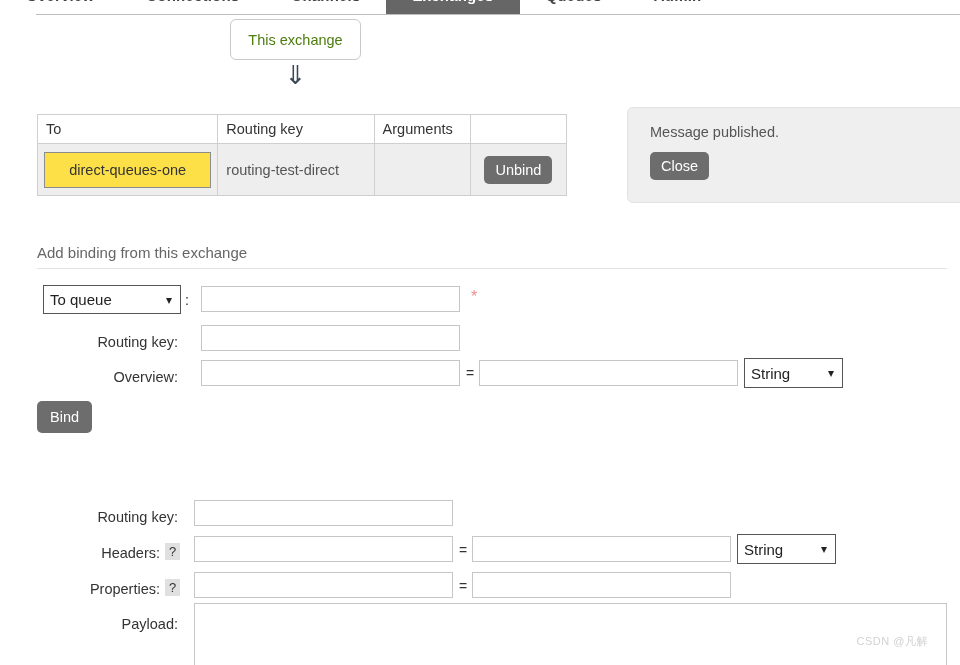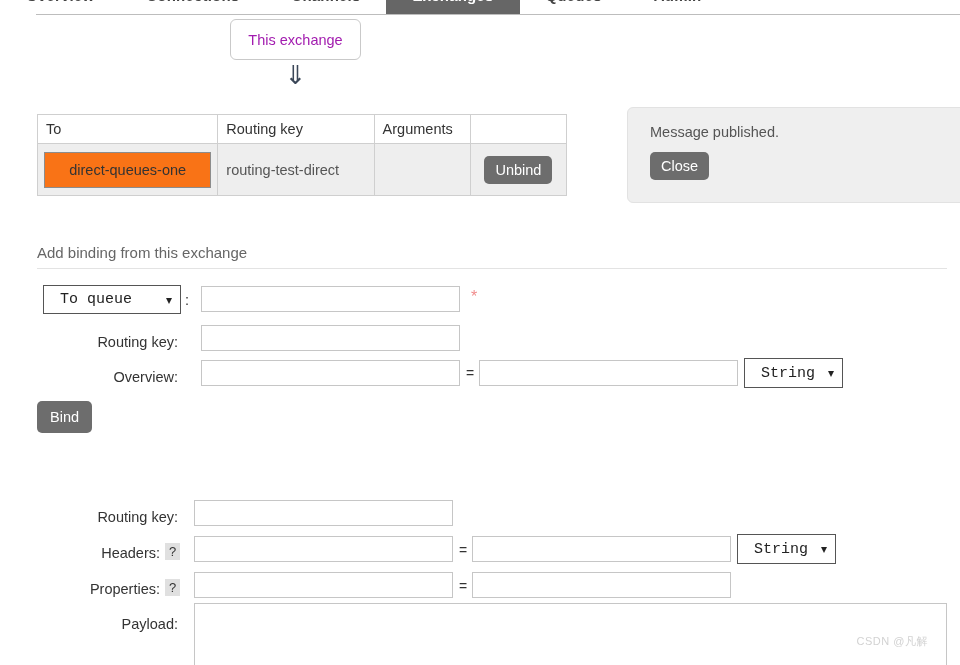--- a/index.html
+++ b/index.html
@@ -32,21 +32,21 @@
     border-top: 1px solid #bdbdbd;
   }
 
   
   .exchange-node {
     position: absolute; left: 230px; top: 19px;
     width: 131px; height: 41px;
     border: 1px solid #c9c9c9; border-radius: 6px;
     background: #ffffff;
     display: flex; align-items: center; justify-content: center;
-    font-size: 14.5px; color: #a21caf;
+    font-size: 14.5px; color: #4d7c0f;
   }
   .down-arrow {
     position: absolute; left: 230px; top: 62px; width: 131px;
     text-align: center; font-size: 26px; color: #3b4758; line-height: 1;
   }
 
   
   .bindings-table {
     position: absolute; left: 37px; top: 114px;
     width: 530px;
@@ -66,21 +66,21 @@
     padding: 6px 8px;
     vertical-align: middle;
     color: #555;
     height: 52px;
   }
   .col-to { width: 180px; }
   .col-rk { width: 156px; }
   .col-args { width: 96px; }
   .col-act { width: 96px; }
   .queue-chip {
-    display: block; background: #f97316; border: 1px solid #8c8c8c;
+    display: block; background: #fde047; border: 1px solid #8c8c8c;
     padding: 9px 8px; text-align: center; color: #333; font-size: 14.5px;
     margin: -1px -2px;
   }
   .btn {
     display: inline-block; background: #6d6d6d; color: #ffffff;
     border: none; border-radius: 5px;
     padding: 6px 11px; font-size: 14.5px; cursor: pointer;
     font-family: "Liberation Sans", sans-serif;
   }
 
@@ -105,22 +105,22 @@
     position: absolute; text-align: right; font-size: 14.5px; color: #333;
     white-space: nowrap;
   }
   .ti {
     position: absolute; border: 1px solid #c6c6c6; background: #fff;
     font-size: 14px; padding: 3px 5px; color: #333;
     font-family: "Liberation Sans", sans-serif;
   }
   .sel {
     position: absolute; border: 1px solid #555; background: #fff;
-    font-size: 15px; padding: 4px 16px; color: #222;
-    font-family: Liberation Mono, monospace;
+    font-size: 15px; padding: 4px 6px; color: #222;
+    font-family: Liberation Sans, sans-serif;
     -webkit-appearance: none; appearance: none;
   }
   .sel-wrap { position: absolute; }
   .sel-wrap select { position: static; width: 100%; height: 100%; }
   .caret {
     position: absolute; right: 9px; top: 50%; transform: translateY(-50%);
     pointer-events: none; font-size: 12px; color: #222;
   }
   .eq { position: absolute; font-size: 14px; color: #333; }
   .req { position: absolute; color: #f08c8c; font-size: 16px; }

